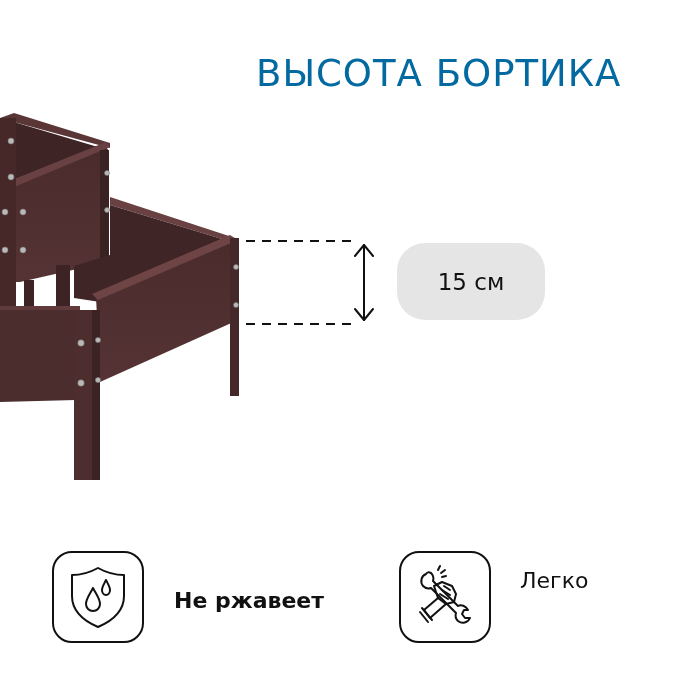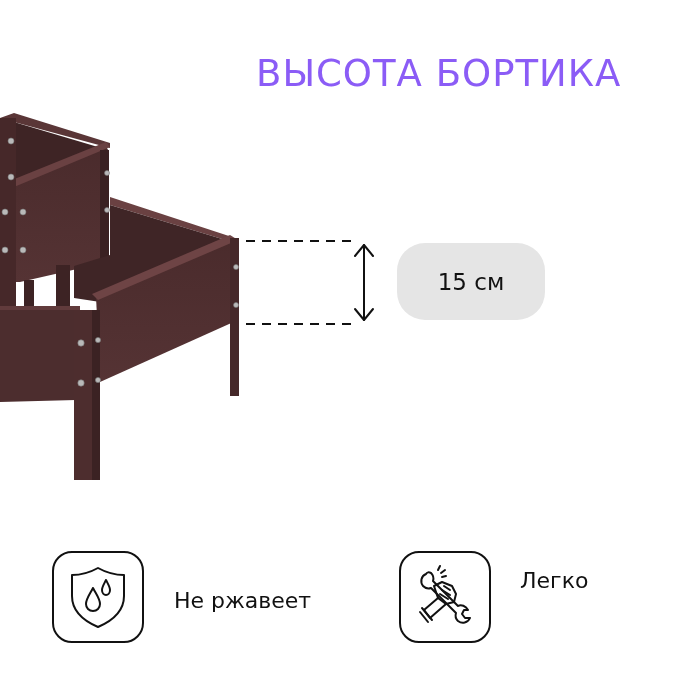--- a/index.html
+++ b/index.html
@@ -1,29 +1,29 @@
 <!DOCTYPE html>
 <html><head>
 <meta charset="utf-8">
 <style>
   html, body { margin:0; padding:0; background:#ffffff; }
   body { width:700px; height:700px; position:relative; overflow:hidden;
          font-family:"DejaVu Sans", "Liberation Sans", sans-serif; color:#111; }
   .abs { position:absolute; }
-  #title { left:256px; top:52px; font-size:37px; letter-spacing:1px; font-weight:400; color:#8b5cf6; white-space:nowrap; }
+  #title { left:256px; top:52px; font-size:37px; letter-spacing:1px; font-weight:400; color:#0369a1; white-space:nowrap; }
   #product { left:0; top:100px; width:250px; height:390px; }
   #measure { left:240px; top:232px; width:140px; height:100px; }
   #pill { left:397px; top:243px; width:148px; height:77px; border-radius:28px; background:#e5e5e5;
           display:flex; align-items:center; justify-content:center; font-size:23px; color:#111; }
   .iconbox { width:92px; height:92px; border:2.5px solid #111; border-radius:20px; box-sizing:border-box;
              display:flex; align-items:center; justify-content:center; }
   #feat1-box { left:52px; top:551px; }
   #feat2-box { left:399px; top:551px; }
   .flabel { font-size:22px; color:#111; line-height:37px; white-space:nowrap; }
-  #feat1-label { left:174px; top:582px; }
+  #feat1-label { left:174px; top:582px;font-weight:bold; }
   #feat2-label { left:520px; top:562px; }
 </style>
 </head>
 <body>
 
 <div id="title" class="abs">ВЫСОТА БОРТИКА</div>
 
 <svg id="product" class="abs" viewBox="0 100 250 390" width="250" height="390">
   <defs>
     <linearGradient id="pan" x1="0" y1="0" x2="0" y2="1">

